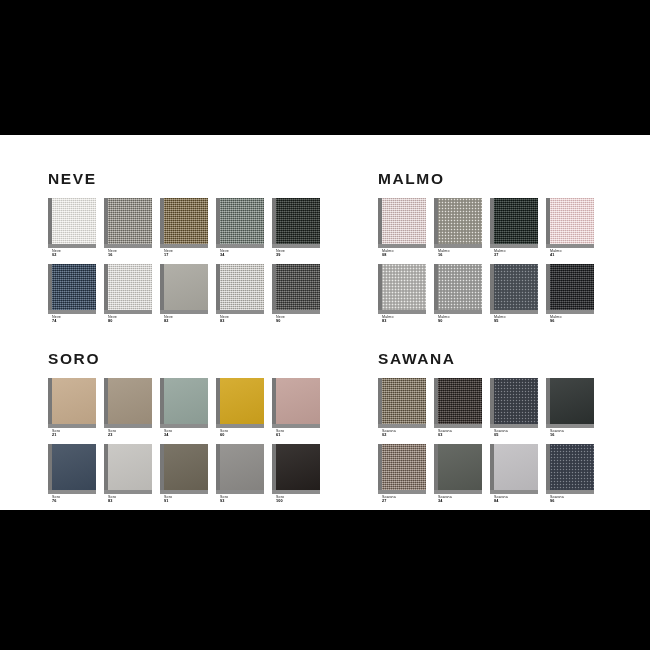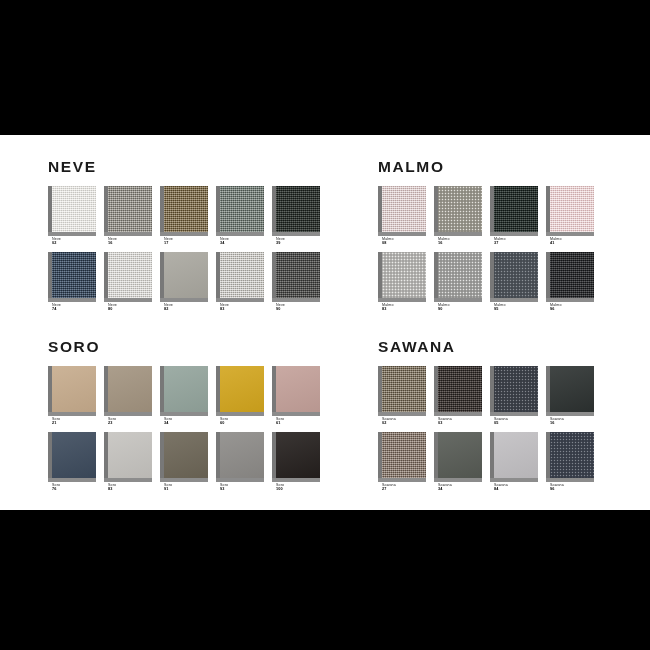--- a/index.html
+++ b/index.html
@@ -39,21 +39,21 @@
   }
 
   .catalog {
     position: absolute;
     left: 0; top: 0;
     width: 650px;
     height: 375px;
     display: grid;
     grid-template-columns: 330px 280px;
     grid-template-rows: 180px 180px;
-    padding: 24px 0 0 48px;
+    padding: 36px 0 0 48px;
     box-sizing: border-box;
   }
 
   .collection { position: relative; }
 
   .collection-title {
     font-size: 15.5px;
     font-weight: bold;
     letter-spacing: 1.6px;
     color: #1a1a1a;

